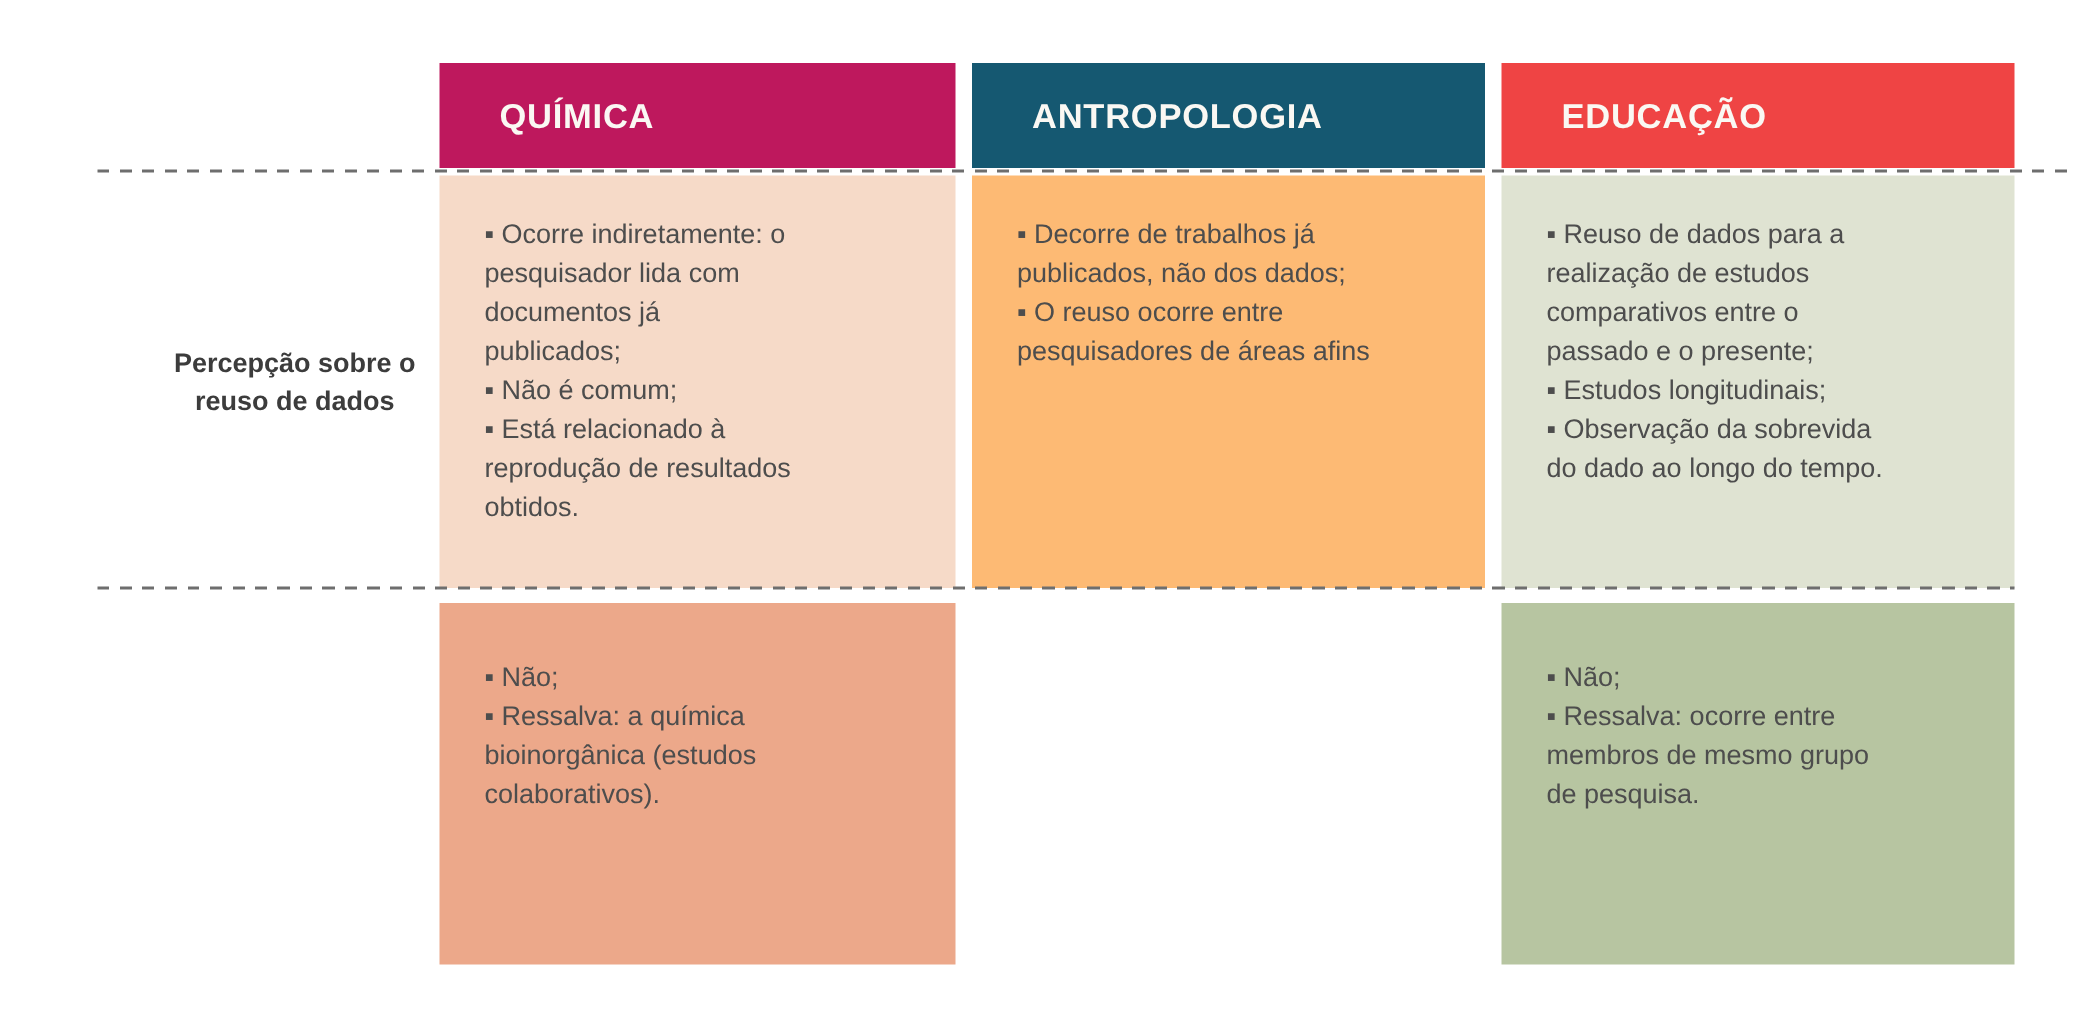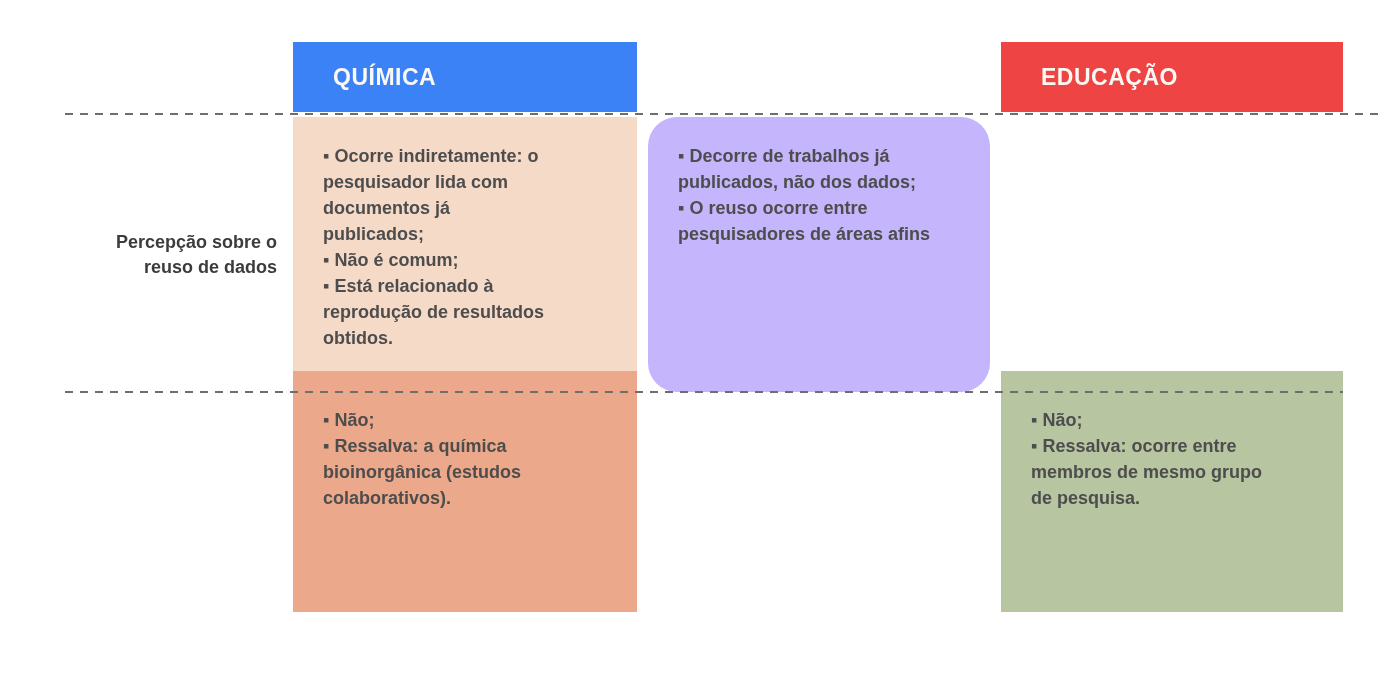--- a/index.html
+++ b/index.html
@@ -39,32 +39,31 @@
   }
   .cell {
     position: absolute;
     left: 0;
     right: 0;
     white-space: pre-line;
     font-size: 18px;
     line-height: 26px;
     color: #4d4d4d;
     padding: 26px 16px 0 30px;
-    font-weight: bold;
   }
   .cell-row1 { top: 75px;  height: 275px; }
-  .cell-row2 { top: 329px; height: 241px; padding-top: 36px; }
+  .cell-row2 { top: 360px; height: 241px; padding-top: 36px; }
   .row-label {
     position: absolute;
     left: 0;
     width: 277px;
     display: flex;
     align-items: center;
     justify-content: flex-end;
-    text-align: right;
+    text-align: center;
     white-space: pre-line;
     font-size: 18px;
     line-height: 25px;
     font-weight: bold;
     color: #3c3c3c;
   }
   .row-label-1 { top: 117px; height: 275px; }
   .row-label-2 { top: 392px; height: 241px; }
   .dashed-line {
     position: absolute;
@@ -80,44 +79,52 @@
 </head>
 <body>
 
 <div class="canvas">
 
   <div class="row-label row-label-1">Percepção sobre o
 reuso de dados</div>
 
 
   <div class="col col-1">
-    <div class="col-header" style="background-color: #3b82f6;">QUÍMICA</div>
+    <div class="col-header" style="background-color: #be185d;">QUÍMICA</div>
     <div class="cell cell-row1" style="background-color: rgb(246, 218, 200);">▪ Ocorre indiretamente: o
 pesquisador lida com
 documentos já
 publicados;
 ▪ Não é comum;
 ▪ Está relacionado à
 reprodução de resultados
 obtidos.</div>
     <div class="cell cell-row2" style="background-color: rgb(236, 168, 138);">▪ Não;
 ▪ Ressalva: a química
 bioinorgânica (estudos
 colaborativos).</div>
   </div>
 
   <div class="col col-2">
-    <div class="cell cell-row1" style="background-color: #c4b5fd; border-radius: 29px;">▪ Decorre de trabalhos já
+    <div class="col-header" style="background-color: rgb(21, 88, 113);">ANTROPOLOGIA</div>
+    <div class="cell cell-row1" style="background-color: #fdba74;">▪ Decorre de trabalhos já
 publicados, não dos dados;
 ▪ O reuso ocorre entre
 pesquisadores de áreas afins</div>
   </div>
 
   <div class="col col-3">
     <div class="col-header" style="background-color: #ef4444;">EDUCAÇÃO</div>
+    <div class="cell cell-row1" style="background-color: rgb(223, 227, 210);">▪ Reuso de dados para a
+realização de estudos
+comparativos entre o
+passado e o presente;
+▪ Estudos longitudinais;
+▪ Observação da sobrevida
+do dado ao longo do tempo.</div>
     <div class="cell cell-row2" style="background-color: rgb(183, 197, 161);">▪ Não;
 ▪ Ressalva: ocorre entre
 membros de mesmo grupo
 de pesquisa.</div>
   </div>
 
   <div class="dashed-line dashed-line-1" style="--dash-color: #6e6e6e;"></div>
 
   <div class="dashed-line dashed-line-2" style="--dash-color: #6e6e6e;"></div>
 

